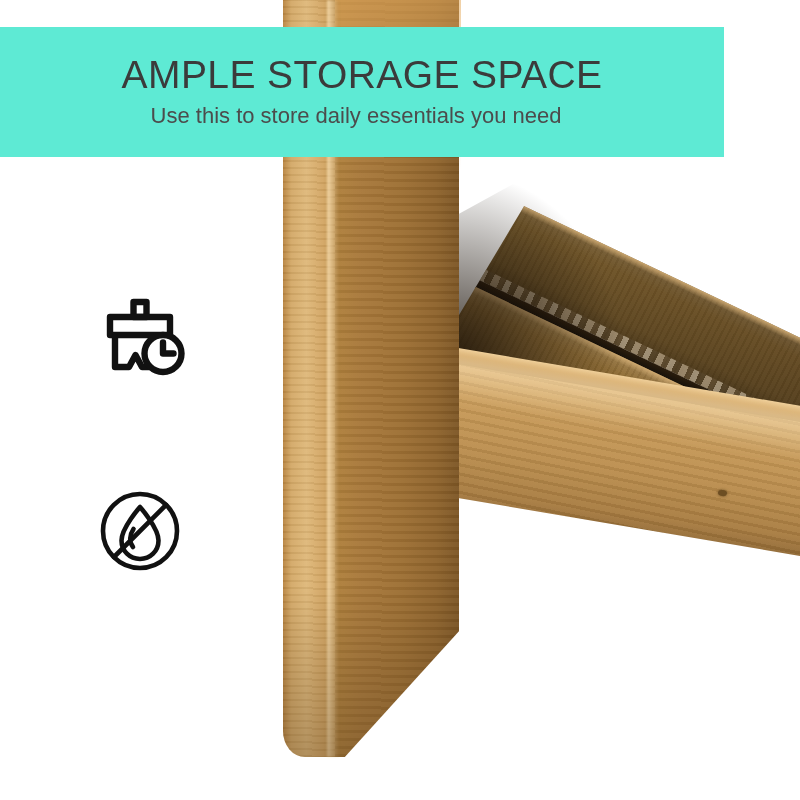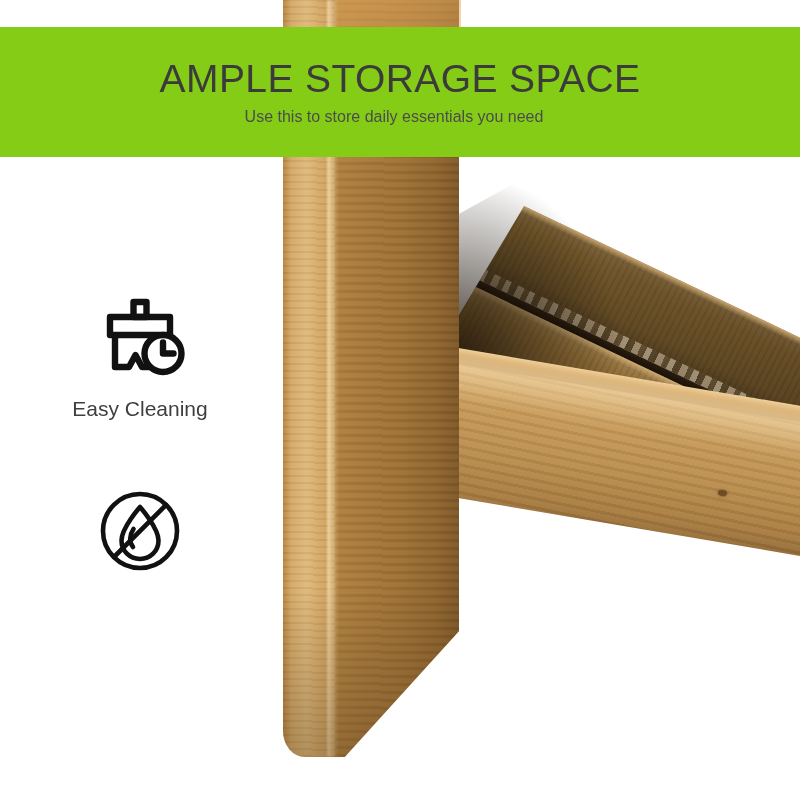--- a/index.html
+++ b/index.html
@@ -217,39 +217,39 @@
     left: 52px; top: 0;
     width: 126px; height: 170px;
     background: linear-gradient(180deg, rgba(228,170,92,.55), rgba(228,170,92,0));
   }
 
   
   #banner {
     position: absolute;
     left: 0;
     top: 27px;
-    width: 800px;
+    width: 724px;
     height: 130px;
-    background: #84cc16;
+    background: #5eead4;
     display: flex;
     flex-direction: column;
     align-items: center;
     justify-content: center;
   }
   #banner .title {
     font-size: 39px;
     line-height: 1;
     font-weight: 400;
     letter-spacing: 0.4px;
     color: #3b3b3b;
     white-space: nowrap;
     margin: 0 0 4px 0;
   }
   #banner .subtitle {
-    font-size: 16px;
+    font-size: 22px;
     line-height: 1.1;
     font-weight: 400;
     color: #4c4c4c;
     white-space: nowrap;
     margin: 6px 12px 0 0;
   }
 
   
   .feature {
     position: absolute;
@@ -347,21 +347,20 @@
           <path d="M18 21 h60 v18 h-60 z"></path>
 
           <path d="M23 41 v30 h14 l6.5 -12 l6.5 12 h24 v-30"></path>
 
           <circle cx="71" cy="57.5" r="18.5" fill="#ffffff"></circle>
 
           <path d="M71 46.5 v11 h10.5"></path>
         </g>
       </svg>
     </span>
-    <div class="caption">Easy Cleaning</div>
   </div>
 
   <div class="feature f2">
     <span class="icon">
       <svg viewBox="0 0 82 82" width="82" height="82" aria-hidden="true">
         <g fill="none" stroke="#111111" stroke-width="4.6" stroke-linejoin="round" stroke-linecap="round">
 
           <circle cx="41" cy="41" r="37"></circle>
 
           <path d="M41 17 C 41 17 22.5 38 22.5 50.5 C 22.5 61 30.8 69 41 69 C 51.2 69 59.5 61 59.5 50.5 C 59.5 38 41 17 41 17 Z"></path>

